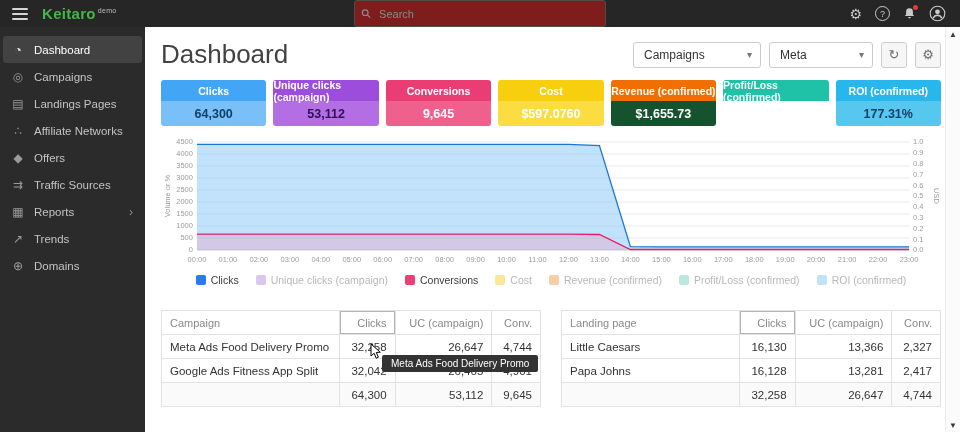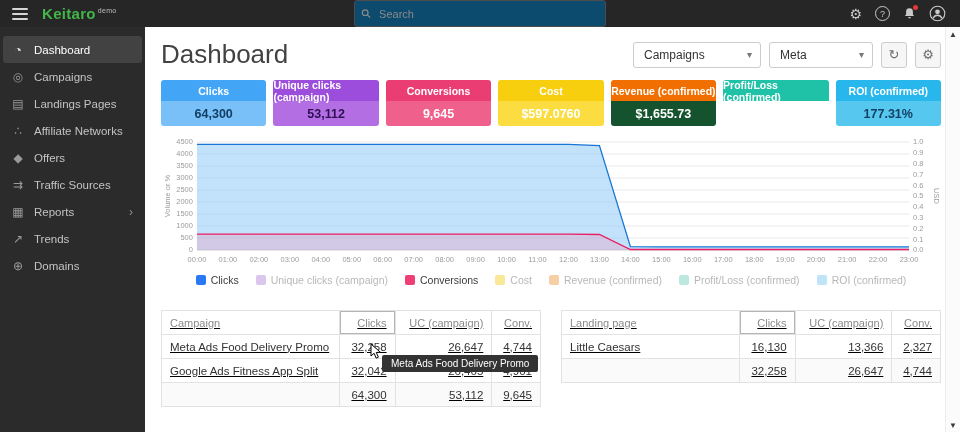--- a/index.html
+++ b/index.html
@@ -8,21 +8,21 @@
 
   
   .topbar{position:absolute;top:0;left:0;right:0;height:27px;background:#262626;
     display:flex;align-items:center;z-index:30;}
   .hamburger{width:16px;height:12px;margin-left:12px;display:flex;flex-direction:column;
     justify-content:space-between;cursor:pointer;}
   .hamburger span{display:block;height:2px;background:#d6d6d6;border-radius:1px;}
   .logo{margin-left:14px;color:#43b649;font-size:15px;font-weight:700;letter-spacing:.3px;cursor:pointer;}
   .logo sup{color:#bdbdbd;font-size:7px;font-weight:400;margin-left:2px;}
   .search{position:absolute;left:50%;transform:translateX(-50%);width:238px;height:17px;
-    background:#0c4a6e;border:1px solid #4d4d4d;border-radius:3px;display:flex;align-items:center;padding:4px 6px;}
+    background:#7f1d1d;border:1px solid #4d4d4d;border-radius:3px;display:flex;align-items:center;padding:4px 6px;}
   .search input{background:transparent;border:none;outline:none;color:#ddd;font-size:11px;
     margin-left:6px;width:100%;font-family:"Liberation Sans",sans-serif;}
   .search input::placeholder{color:#8b8b8b;}
   .top-icons{margin-left:auto;display:flex;align-items:center;gap:13px;padding-right:14px;}
   .tb-ic{color:#c9c9c9;font-size:14px;line-height:1;cursor:pointer;}
   .tb-help{width:13px;height:13px;border:1px solid #c9c9c9;border-radius:50%;color:#c9c9c9;
     font-size:9px;display:flex;align-items:center;justify-content:center;cursor:pointer;}
   .tb-bell{position:relative;cursor:pointer;display:flex;}
   .tb-bell .dot{position:absolute;top:-2px;right:-2px;width:5px;height:5px;background:#e53935;border-radius:50%;}
   .tb-avatar{cursor:pointer;display:flex;}
@@ -65,21 +65,21 @@
   
   .chart-wrap{margin-top:10px;}
   #chart-svg{display:block;width:100%;height:132px;}
   #chart-svg text{font-size:7.5px;fill:#9b9b9b;font-family:"Liberation Sans",sans-serif;}
   .legend{margin-top:6px;display:flex;justify-content:center;gap:17px;}
   .lg-item{display:flex;align-items:center;gap:5px;font-size:10.5px;color:#3c3c3c;cursor:pointer;white-space:nowrap;}
   .lg-item.off{color:#b8b8b8;}
   .lg-sq{width:10px;height:10px;border-radius:2px;display:inline-block;flex:none;}
 
   
-  .tables{margin-top:24px;display:flex;gap:20px;text-decoration:underline;}
+  .tables{margin-top:24px;display:flex;gap:20px;}
   .tbl-box{flex:1;}
   .rpt{width:100%;border-collapse:collapse;font-size:11.5px;color:#333;}
   .rpt th,.rpt td{border:1px solid #e2e2e2;padding:4px 8px;height:15px;}
   .rpt th{color:#8a8a8a;font-weight:400;font-size:11px;text-align:left;background:#fff;}
   .rpt th:first-child{width:47%;}
   .rpt .num{text-align:right;}
   .rpt th.sorted{box-shadow:inset 0 0 0 1px #b5b5b5;}
   .rpt tr.totals td{background:#fafafa;}
   .rpt tbody tr{cursor:pointer;}
 
@@ -354,20 +354,26 @@
               <th class="num">Conv.</th>
             </tr>
           </thead>
           <tbody>
             <tr>
               <td>Little Caesars</td>
               <td class="num">16,130</td>
               <td class="num">13,366</td>
               <td class="num">2,327</td>
             </tr>
+            <tr>
+              <td>Papa Johns</td>
+              <td class="num">16,128</td>
+              <td class="num">13,281</td>
+              <td class="num">2,417</td>
+            </tr>
             <tr class="totals">
               <td></td>
               <td class="num">32,258</td>
               <td class="num">26,647</td>
               <td class="num">4,744</td>
             </tr>
           </tbody>
         </table>
       </div>
     </div>

